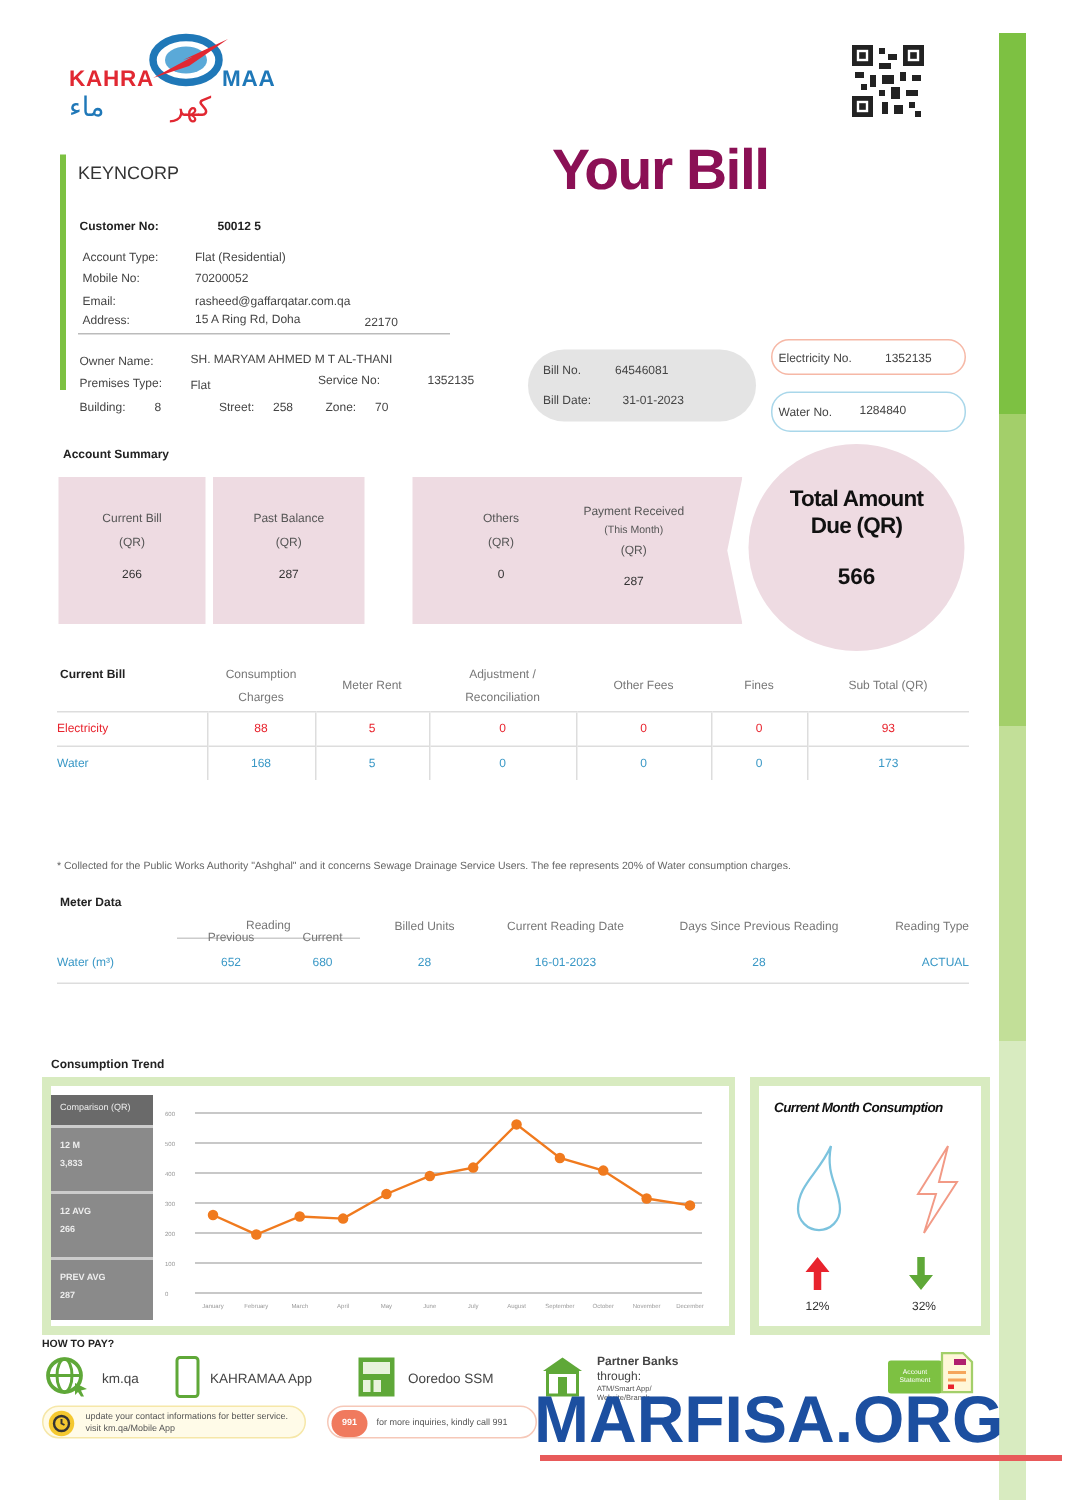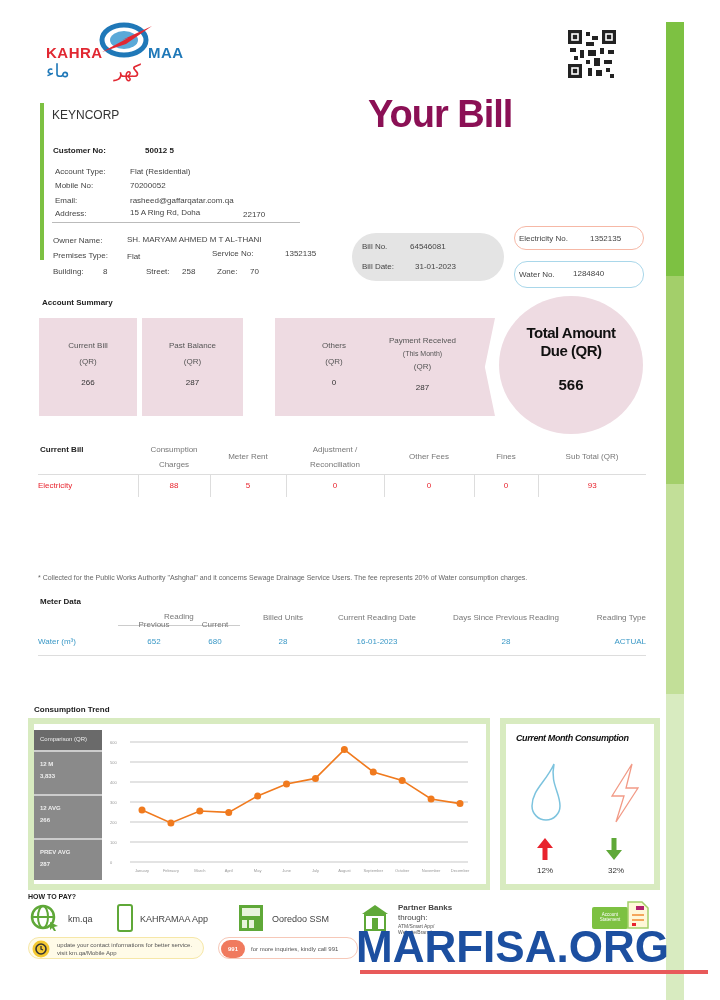--- a/index.html
+++ b/index.html
@@ -234,20 +234,29 @@
     <th style="width:108px;">Sub Total (QR)</th>
   </tr>
   <tr class="elec">
     <td>Electricity</td>
     <td>88</td>
     <td>5</td>
     <td>0</td>
     <td>0</td>
     <td>0</td>
     <td>93</td>
+  </tr>
+  <tr class="water">
+    <td>Water</td>
+    <td>168</td>
+    <td>5</td>
+    <td>0</td>
+    <td>0</td>
+    <td>0</td>
+    <td>173</td>
   </tr>
 </tbody>
   </table>
 <div class="abs foot">* Collected for the Public Works Authority "Ashghal" and it concerns Sewage Drainage Service Users. The fee represents 20% of Water consumption charges.</div>
 
 <div class="abs section-h" style="left:40px;top:597px;">Meter Data</div>
 <div class="abs info" style="left:164px;top:612px;color:#777;">Reading</div>
 <div class="abs" style="left:118px;top:625px;width:122px;height:1px;background:#ccc;"></div>
 <table class="meter-table">
   <tbody>

